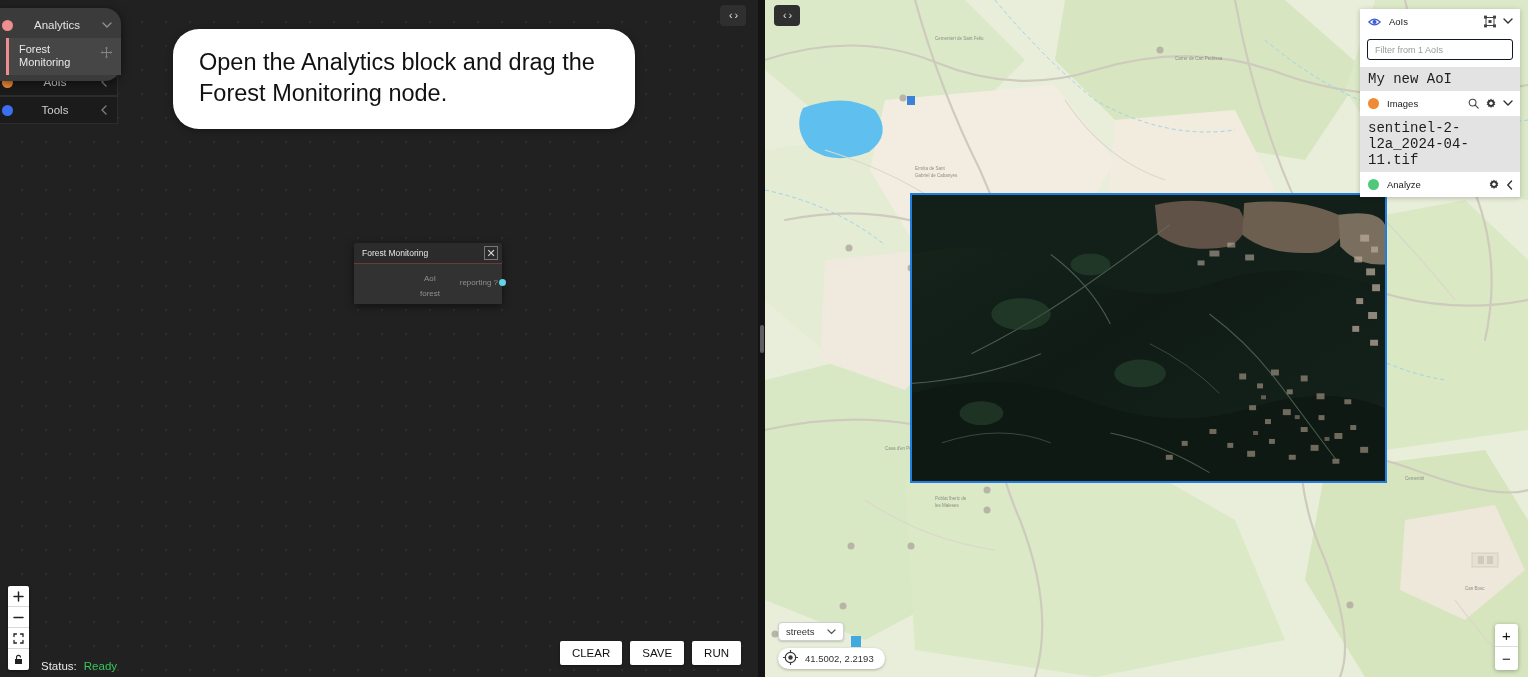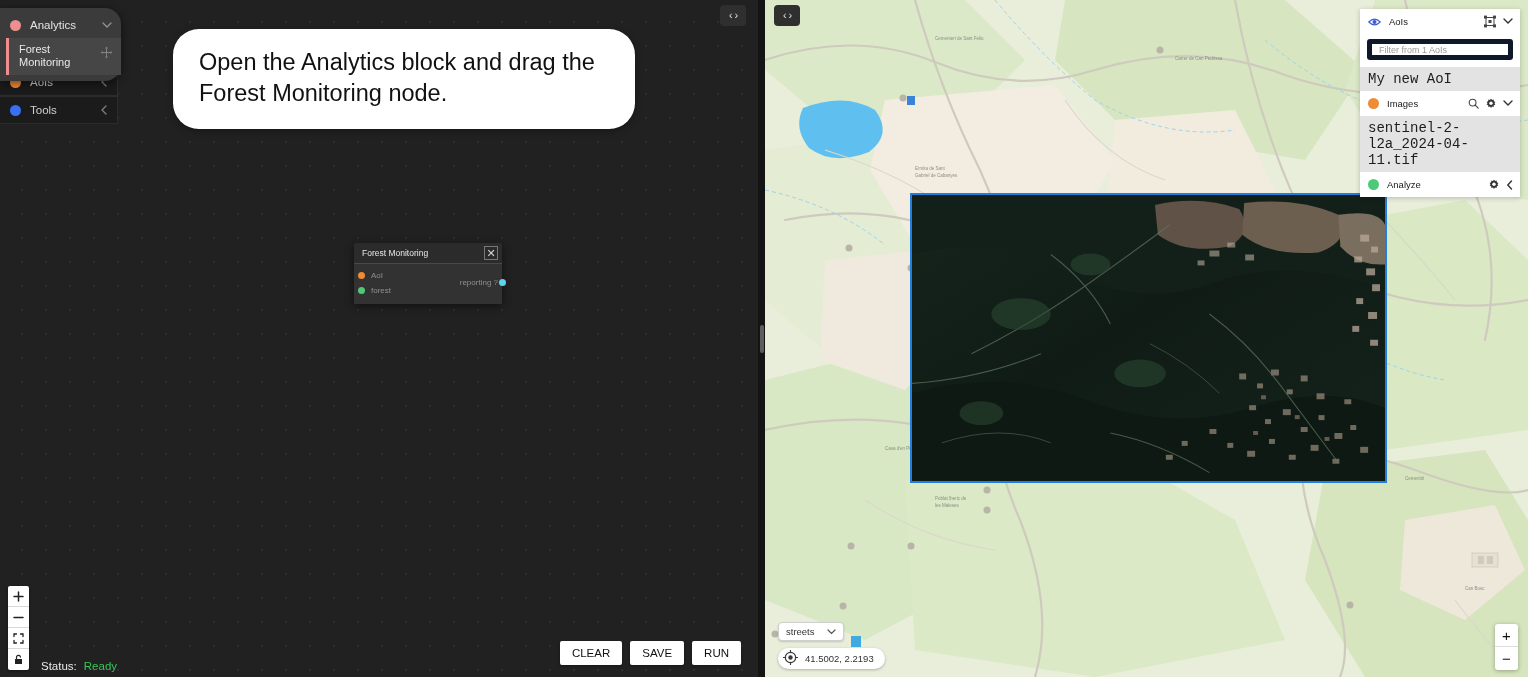--- a/index.html
+++ b/index.html
@@ -25,24 +25,24 @@
   .palette {
     position: absolute; left: 0; top: 8px; width: 118px;
     z-index: 40;
   }
   .pal-group {
     background: #1b1b1b;
     border: 1px solid #2c2c2c;
     border-left: none;
   }
   .pal-row {
-    display: flex; align-items: center; gap: 9px;
-    height: 26px; padding: 0 8px 0 10px;
+    display: flex; align-items: center; gap: 18px;
+    height: 26px; padding: 0 8px 0 2px;
     color: #cfcfcf; font-size: 11.5px;
-    cursor: pointer; position: relative;
+    cursor: pointer; position: relative; text-align: center;
   }
   .pal-row .dot {
     width: 11px; height: 11px; border-radius: 50%;
     flex: 0 0 auto;
   }
   .pal-row .lbl { flex: 1 1 auto; white-space: nowrap; }
   .chev {
     width: 12px; height: 12px; flex: 0 0 auto; opacity: .55;
     display: flex; align-items: center; justify-content: center;
   }
@@ -106,21 +106,21 @@
     background: #2b2b2b;
   }
   .node-desc {
     padding: 8px 8px 9px 8px; color: #dedede;
     font-size: 8px; line-height: 11px;
   }
   .node-ports { position: relative; background: #323232; padding: 4px 0 6px 0; }
   .port {
     display: flex; align-items: center; gap: 6px;
     height: 15px; padding-left: 4px;
-    color: #8f8f8f; font-size: 8px;
+    color: #8f8f8f; font-size: 8px; flex-direction: column;
   }
   .port .pdot { width: 7px; height: 7px; border-radius: 50%; margin-left: 0px; }
   .port-out {
     position: absolute; right: -4px; top: 14px;
     display: flex; align-items: center; gap: 1px;
     color: #8f8f8f; font-size: 8px;
   }
   .port-out .pdot { width: 7px; height: 7px; border-radius: 50%; }
 
   
@@ -236,21 +236,21 @@
   }
   .rp-row .dot { width: 11px; height: 11px; border-radius: 50%; flex: 0 0 auto; }
   .rp-row .lbl { flex: 1 1 auto; }
   .rp-icons { display: flex; align-items: center; gap: 6px; }
   .rp-icons span { display: flex; align-items: center; cursor: pointer; }
   .rp-sub {
     background: #e3e3e3; padding: 4px 8px; font-size: 14px; color: #1d1d1d; font-family: Liberation Mono, monospace;
   }
   .rp-filter { background: #fff; padding: 5px 7px 7px 7px; }
   .rp-filter input {
-    width: 100%; height: 21px; border: 5px solid #0f172a; border-radius: 3px;
+    width: 100%; height: 21px; border: 1px solid #0f172a; border-radius: 3px;
     padding: 0 7px; font-size: 9px; color: #333;
     font-family: "Liberation Sans", sans-serif;
     outline: none;
   }
   .rp-filter input::placeholder { color: #9b9b9b; }
   .eye-ico { display: flex; align-items: center; }
 </style>
 </head>
 <body>
 

